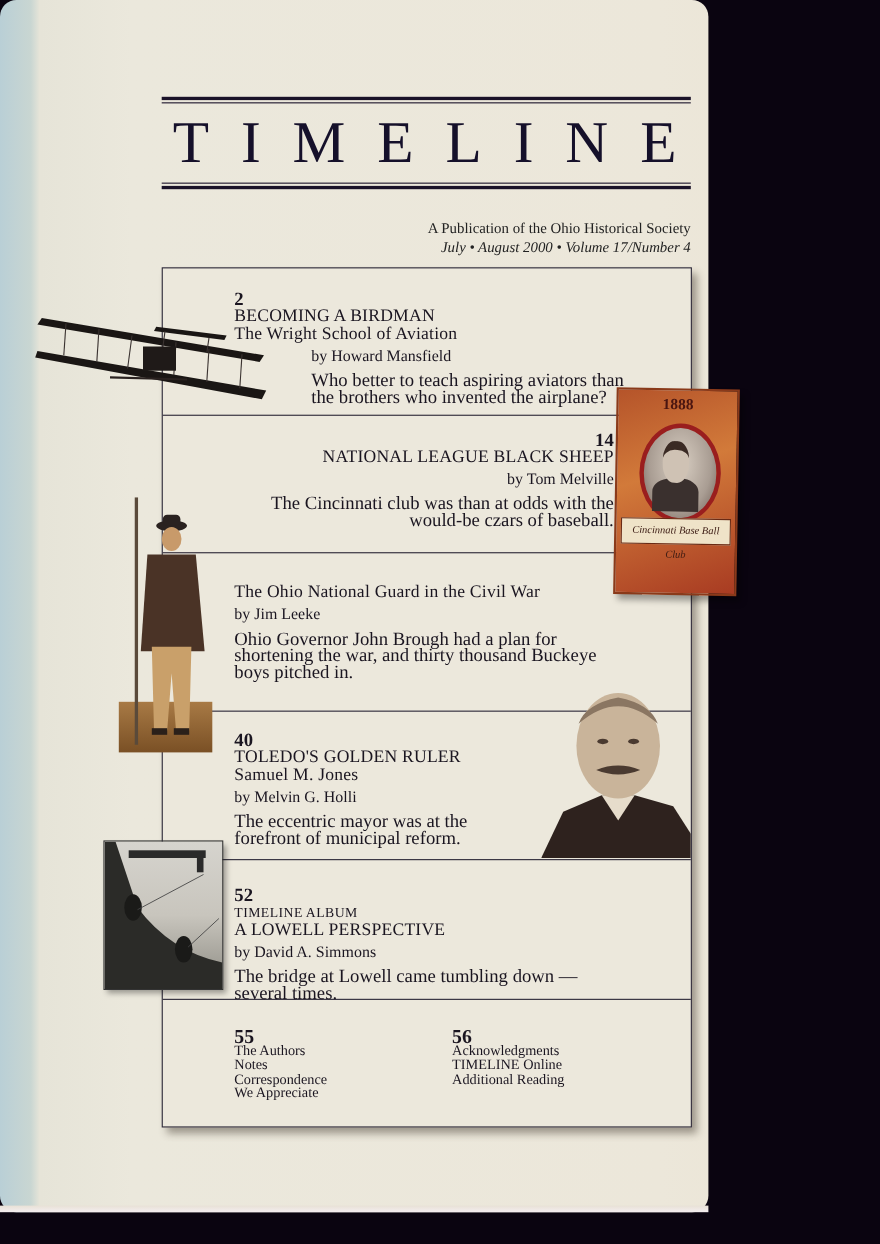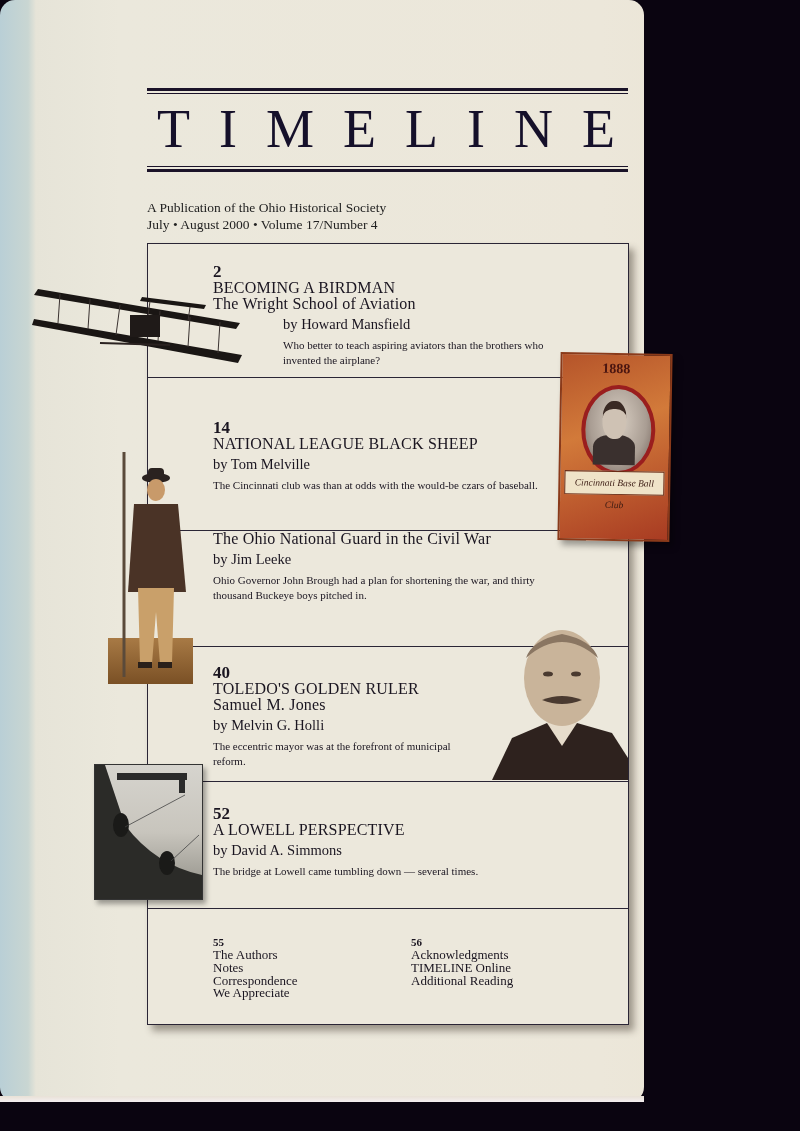--- a/index.html
+++ b/index.html
@@ -21,49 +21,49 @@
   .masthead { position: absolute; left: 147px; top: 88px; width: 481px; }
   .rule-thick { height: 3px; background: #1a1228; }
   .rule-thin { height: 1px; background: #1a1228; margin-top: 2px; }
   .rule-thin.top { margin-top: 2px; margin-bottom: 0; }
   .mast-title {
     font-family: "Liberation Serif", serif; font-size: 54px; letter-spacing: 29px;
     text-align: center; line-height: 62px; height: 62px; color: #15102a;
     padding-left: 10px; margin-top: 4px; margin-bottom: 6px;
   }
   .sub {
-    position: absolute; left: 147px; width: 481px; text-align: left;
+    position: absolute; left: 147px; width: 481px; text-align: right;
     font-family: "Liberation Serif", serif; font-size: 13.5px; color: #222;
   }
   .sub1 { top: 200px; }
-  .sub2 { top: 217px; }
+  .sub2 { top: 217px; font-style: italic; }
 
   .toc {
     position: absolute; left: 147px; top: 243px; width: 480px; height: 780px;
     border: 1px solid #2a2535; background: #ece8dc;
     box-shadow: 5px 6px 7px rgba(60,50,40,0.45);
   }
   .entry { position: absolute; left: 0; width: 480px; border-bottom: 1px solid #2a2535; }
   .e1 { top: 0; height: 133px; }
-  .e2 { top: 152px; height: 134px; }
+  .e2 { top: 124px; height: 134px; text-align: right; }
   .e3 { top: 269px; height: 133px; }
   .e4 { top: 403px; height: 134px; }
   .e5 { top: 538px; height: 126px; }
   .e6 { top: 665px; height: 115px; border-bottom: none; }
 
   .txt { position: absolute; left: 65px; font-family: "Liberation Serif", serif; }
   .pg { font-size: 17px; font-weight: bold; line-height: 16px; }
   .ttl { font-size: 16px; line-height: 16px; letter-spacing: 0.2px; }
   .by { font-size: 14.5px; line-height: 16px; margin-top: 4px; }
-  .desc { font-size: 11px; line-height: 15px; margin-top: 6px; }
+  .desc { font-size: 17px; line-height: 15px; margin-top: 6px; }
   .sc-small { font-size: 12.5px; letter-spacing: 0.4px; }
   .indent { margin-left: 70px; }
 
   .misc { position: absolute; top: 27px; font-family: "Liberation Serif", serif; font-size: 13px; line-height: 12.8px; }
-  .misc .pg { font-size: 11px; line-height: 13px; }
+  .misc .pg { font-size: 18px; line-height: 13px; }
   .m1 { left: 65px; } .m2 { left: 263px; }
 
   
   .plane { position: absolute; left: 30px; top: 283px; width: 220px; height: 85px; }
   .card {
     position: absolute; left: 559px; top: 353px; width: 108px; height: 184px;
     background: linear-gradient(160deg, #b5542a, #d27a3a 40%, #a83b22 100%);
     border: 2px solid #8a3a1a; transform: rotate(1deg);
     box-shadow: 4px 5px 6px rgba(0,0,0,0.35);
   }
@@ -140,20 +140,21 @@
         <div class="ttl">TOLEDO'S GOLDEN RULER</div>
         <div class="ttl">Samuel M. Jones</div>
         <div class="by">by Melvin G. Holli</div>
         <div class="desc" style="width:260px">The eccentric mayor was at the forefront of municipal reform.</div>
       </div>
     </div>
 
     <div class="entry e5">
       <div class="txt" style="top:24px">
         <div class="pg">52</div>
+        <div class="ttl sc-small">TIMELINE ALBUM</div>
         <div class="ttl">A LOWELL PERSPECTIVE</div>
         <div class="by">by David A. Simmons</div>
         <div class="desc" style="width:360px">The bridge at Lowell came tumbling down — several times.</div>
       </div>
     </div>
 
     <div class="entry e6">
       <div class="misc m1">
         <div class="pg">55</div>
         <div>The Authors</div>

